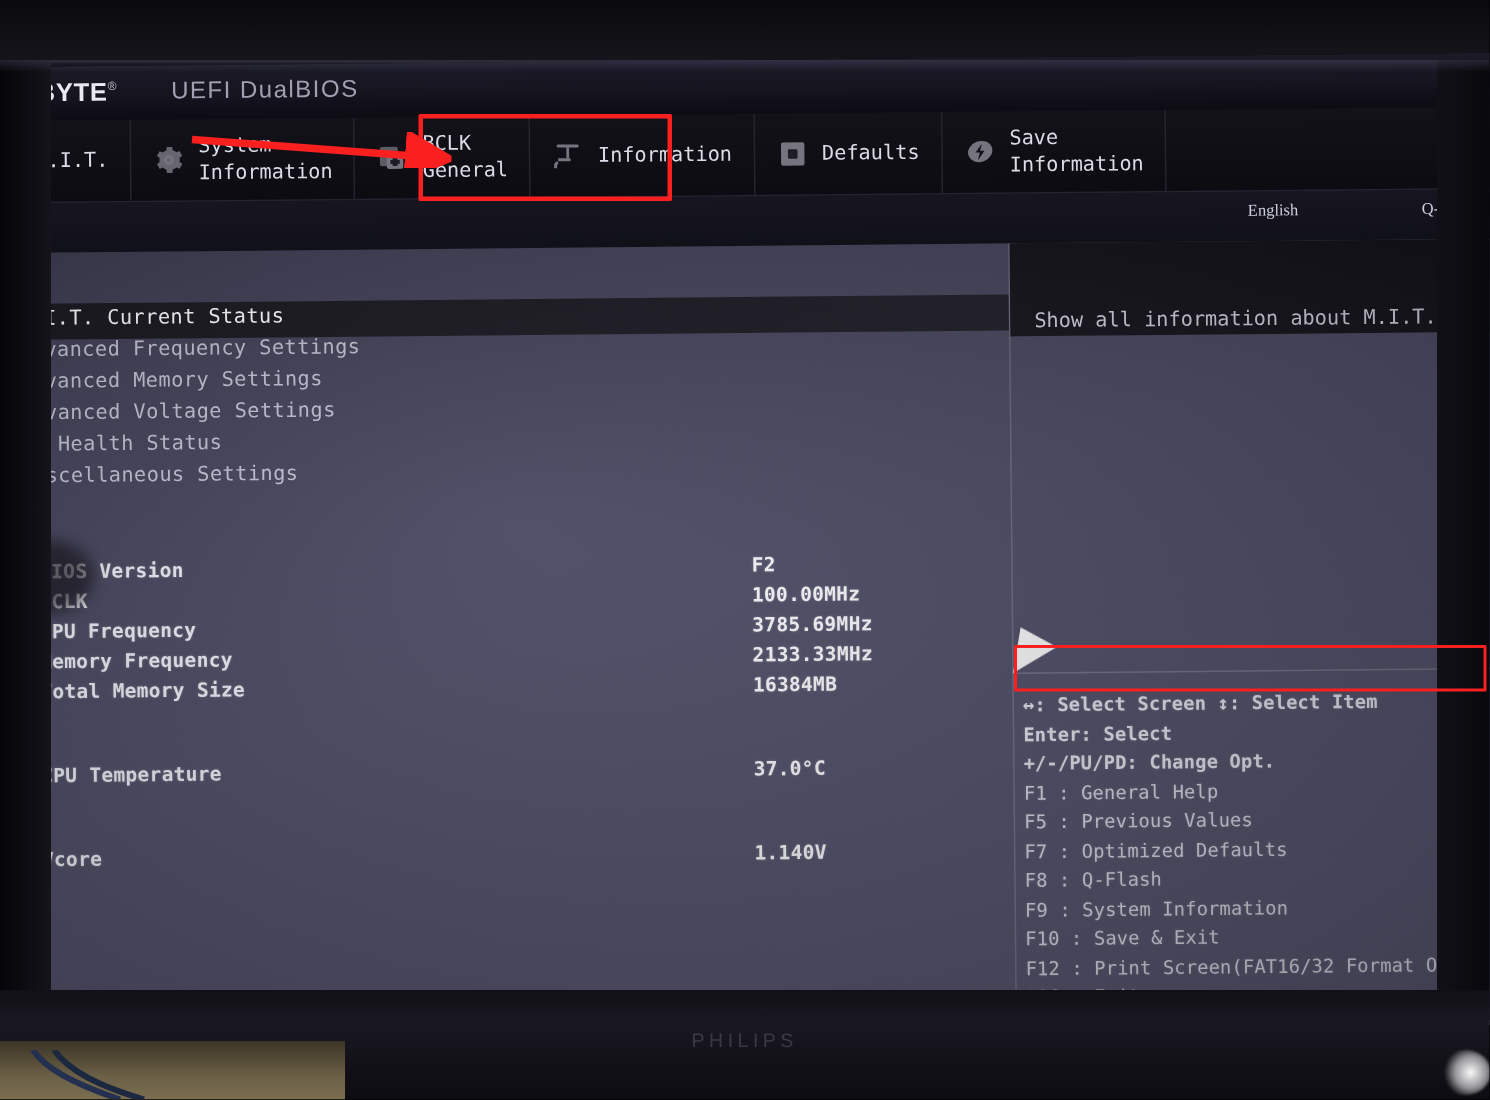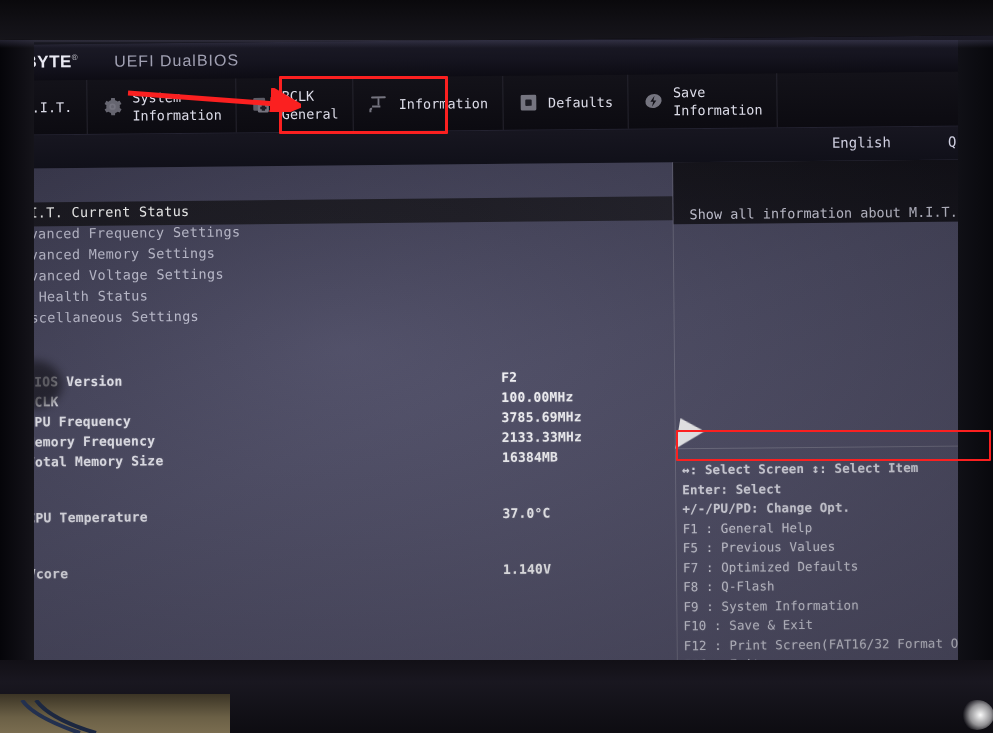--- a/index.html
+++ b/index.html
@@ -65,21 +65,21 @@
   .navicon svg{width:22px;height:22px;fill:#c9c9d8;}
   .mit-dot{position:absolute;left:-16px;top:80px;width:36px;height:36px;
     border-radius:50%;
     background:radial-gradient(circle at 40% 45%,#ff3b20 0%,#b41808 55%,#4a0a03 100%);
     filter:blur(1.2px);opacity:.95;}
 
   
   .subbar{position:absolute;left:0;top:90px;width:100%;height:34px;
     background:linear-gradient(180deg,#171620 0%,#101019 100%);
     border-top:1px solid #242331;}
-  .subitem{position:absolute;top:7px;color:#cfcfe0;font-size:14px;}
+  .subitem{position:absolute;top:7px;color:#cfcfe0;font-size:11px;font-family:Liberation Serif, serif;}
   .sub-lang{left:842px;}
   .sub-qflash{left:958px;}
 
   
   .stage{position:absolute;left:0;top:124px;width:100%;height:524px;
     background:linear-gradient(160deg,#3a3950 0%,#4d4c66 45%,#5a5873 100%);}
   .stage-vignette{position:absolute;inset:0;
     background:radial-gradient(ellipse at 35% 35%,rgba(255,255,255,.05) 0%,rgba(0,0,0,.30) 100%);
     pointer-events:none;}
 
@@ -341,20 +341,21 @@
 
   <div class="topglow"></div>
   <div class="bezel-left"></div>
   <div class="bezel-right"></div>
   <div class="bezel-bottom"></div>
   <div class="desk"></div>
   <svg class="cable" viewBox="0 0 120 33">
     <path d="M4 0 C12 12, 30 22, 62 33" stroke="#23304f" stroke-width="4" fill="none"></path>
     <path d="M18 0 C28 14, 48 24, 78 33" stroke="#1c2740" stroke-width="4" fill="none"></path>
   </svg>
+  <div class="philips">PHILIPS</div>
 
   <div class="anno-box-nav"></div>
   <div class="anno-box-key"></div>
   <svg class="anno-arrow" viewBox="0 0 175 24">
     <defs>
       <marker id="ah" markerWidth="7" markerHeight="7" refX="1.2" refY="3.5" orient="auto">
         <polygon points="0,0 7,3.5 0,7" fill="#fb2020"></polygon>
       </marker>
     </defs>
     <line x1="2" y1="5" x2="150" y2="16" stroke="#fb2020" stroke-width="5" marker-end="url(#ah)"></line>

